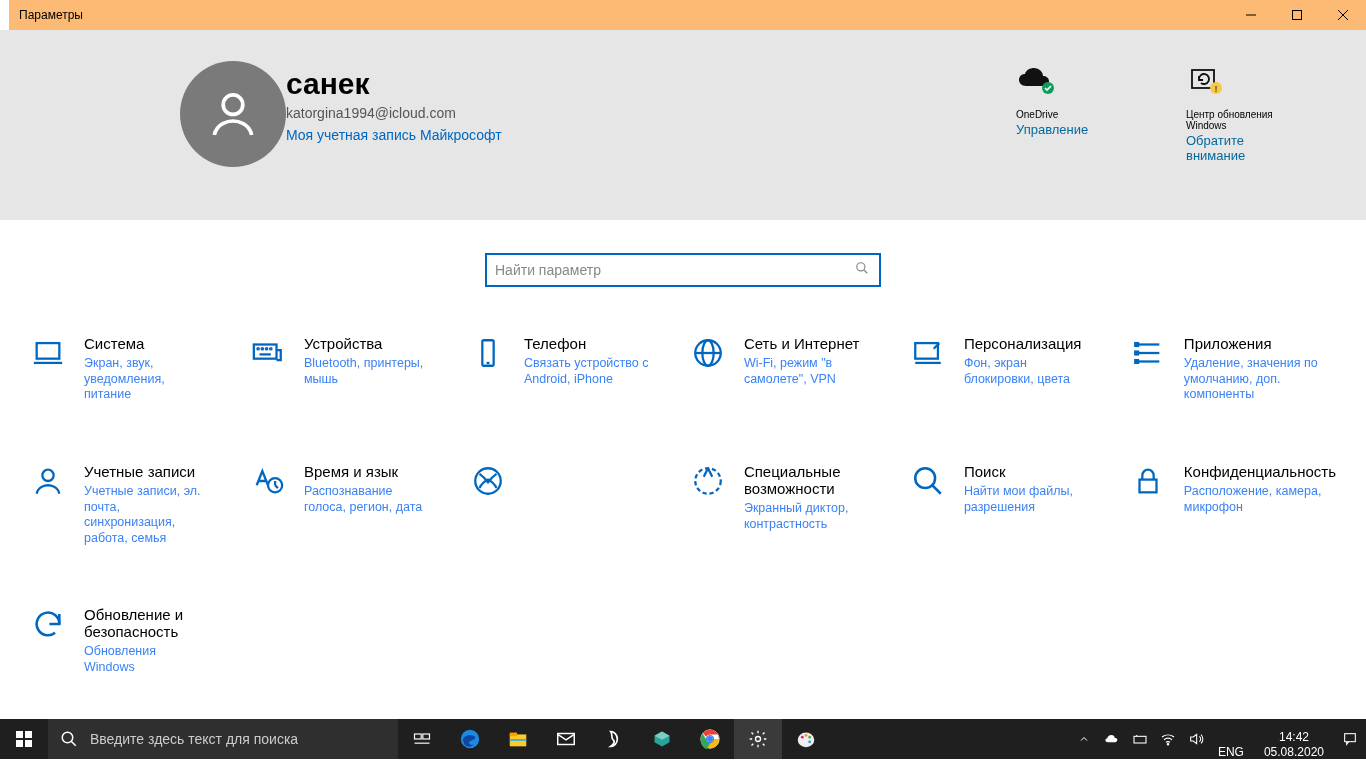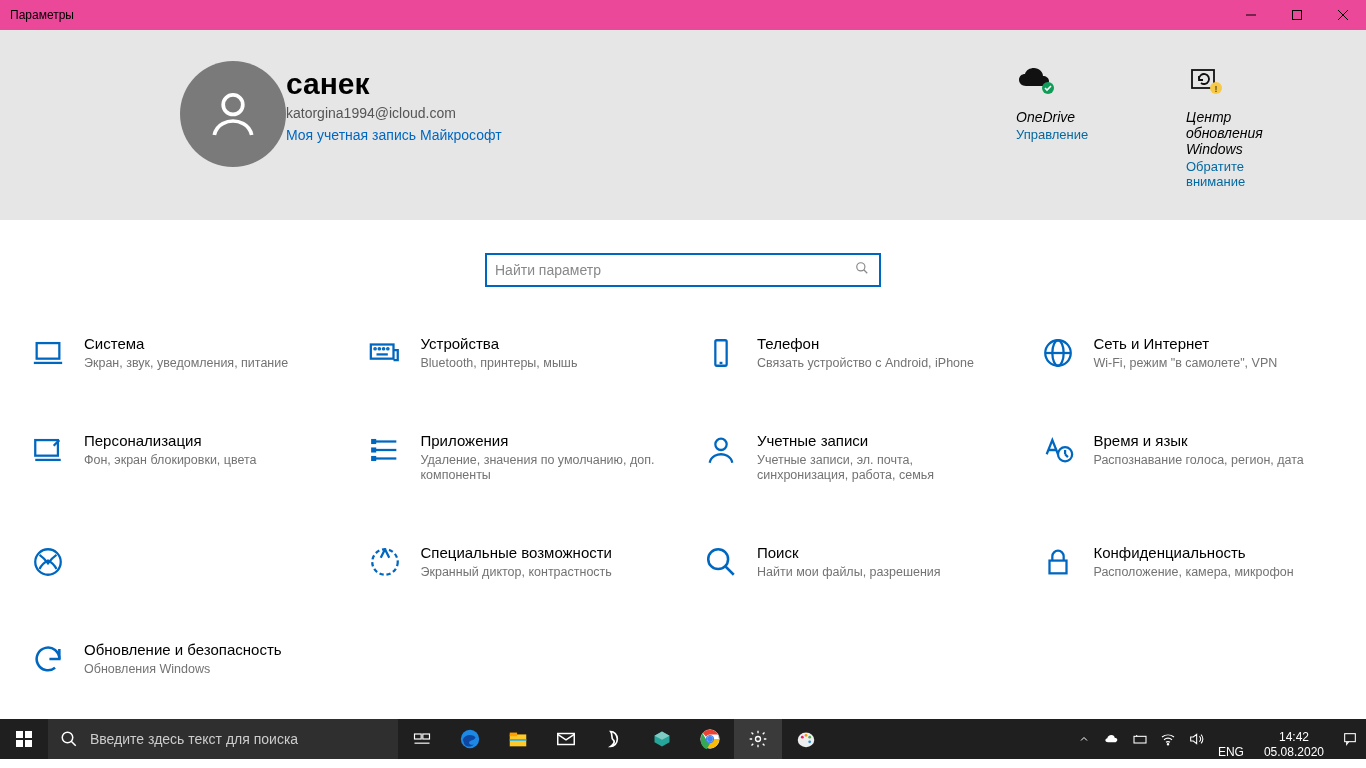--- a/index.html
+++ b/index.html
@@ -1,55 +1,55 @@
 <!DOCTYPE html>
 <html><head>
 <meta charset="utf-8">
 <style>
   * { margin: 0; padding: 0; box-sizing: border-box; font-family: "Segoe UI", Tahoma, sans-serif; }
   html, body { width: 1366px; height: 768px; overflow: hidden; background: #fff; }
 
   
-  .titlebar { height: 30px; background: #ec4899; display: flex; align-items: center; padding-left: 10px; font-size: 12px; color: #000; }
+  .titlebar { height: 30px; background: #fdba74; display: flex; align-items: center; padding-left: 10px; font-size: 12px; color: #000; margin-left: 9px; }
   .titlebar .spacer { flex: 1; }
   .titlebar .winbtn { width: 46px; height: 30px; display: flex; align-items: center; justify-content: center; }
   .titlebar .winbtn svg { stroke: #000; }
 
   
   .app { height: calc(768px - 30px - 40px); background: #fff; }
 
   
   .header { background: #e6e6e6; height: 190px; display: flex; padding: 25px 30px 0 180px; }
   .profile { display: flex; align-items: flex-start; }
   .avatar { width: 106px; height: 106px; border-radius: 50%; background: #7a7a7a; display: flex; align-items: center; justify-content: center; margin-top: 6px; }
   .profile-text { padding-top: 12px; }
   .profile-name { font-size: 30px; font-weight: 600; color: #000; }
   .profile-email { font-size: 14px; color: #555; margin-top: 4px; }
   .profile-link { font-size: 14px; color: #0067c0; margin-top: 6px; }
   .header-spacer { flex: 1; }
   .header-tiles { display: flex; gap: 50px; padding-top: 8px; padding-right: 30px; }
   .htile { width: 120px; }
   .htile-icon { height: 36px; display: flex; align-items: center; }
-  .htile-title { font-size: 14px; color: #000; margin-top: 10px; font-style: italic; }
+  .htile-title { font-size: 10px; color: #000; margin-top: 10px; }
   .htile-sub { font-size: 13px; color: #0369a1; margin-top: 2px; }
 
   
   .search-row { display: flex; justify-content: center; padding-top: 33px; background: #fff; }
   .search-box { width: 396px; height: 34px; border: 2px solid #0067c0; display: flex; align-items: center; padding: 0 8px; }
   .search-box input { flex: 1; border: none; outline: none; font-size: 14px; background: transparent; }
   .search-box input::placeholder { color: #888; }
   .search-box .sicon { width: 16px; color: #888; }
 
   
-  .grid { padding: 48px 30px 10px 30px; display: grid; grid-template-columns: repeat(4, 1fr); column-gap: 40px; row-gap: 60px; }
+  .grid { padding: 48px 30px 10px 30px; display: grid; grid-template-columns: repeat(6, 1fr); column-gap: 40px; row-gap: 60px; }
   .cat { display: flex; gap: 18px; cursor: default; }
   .cat-icon { width: 36px; height: 36px; flex-shrink: 0; color: #0067c0; display:flex; align-items:center; justify-content:center; }
   .cat-text { }
   .cat-title { font-size: 15px; color: #000; }
-  .cat-desc { font-size: 12.5px; color: #737373; margin-top: 4px; line-height: 1.25; }
+  .cat-desc { font-size: 12.5px; color: #3b82f6; margin-top: 4px; line-height: 1.25; }
 
   
   .taskbar { position: absolute; bottom: 9px; left: 0; width: 1366px; height: 40px; background: #1f1f1f; display: flex; align-items: stretch; color: #fff; }
   .tb-start { width: 48px; display:flex; align-items:center; justify-content:center; }
   .tb-search { width: 350px; background: #2f2f2f; display:flex; align-items:center; padding: 0 12px; gap: 12px; font-size:14px; color:#ccc; }
   .tb-icons { display:flex; align-items:center; }
   .tb-icon { width: 48px; height:40px; display:flex; align-items:center; justify-content:center; }
   .tb-spacer { flex:1; }
   .tb-tray { display:flex; align-items:flex-end; gap:8px; padding: 0 6px; font-size:12px; }
   .tb-tray .tray-i { width:20px; height:40px; display:flex; align-items:center; justify-content:center; }

